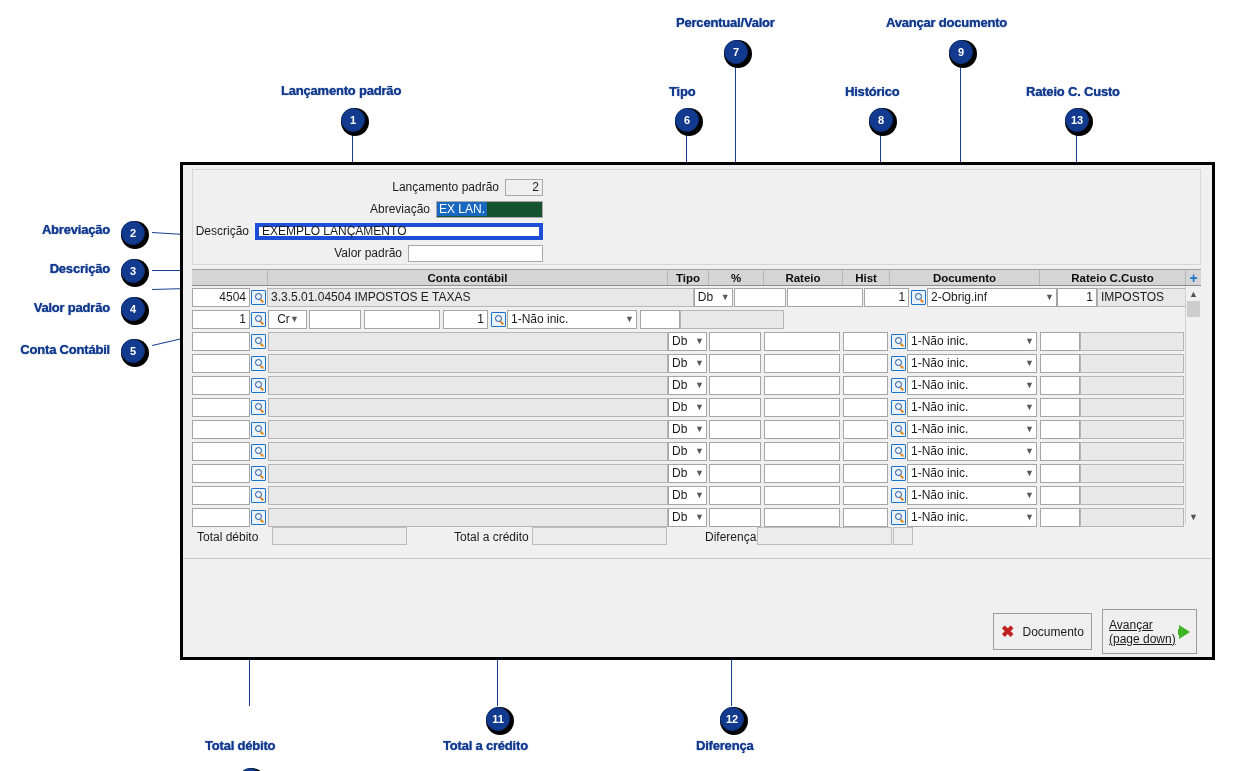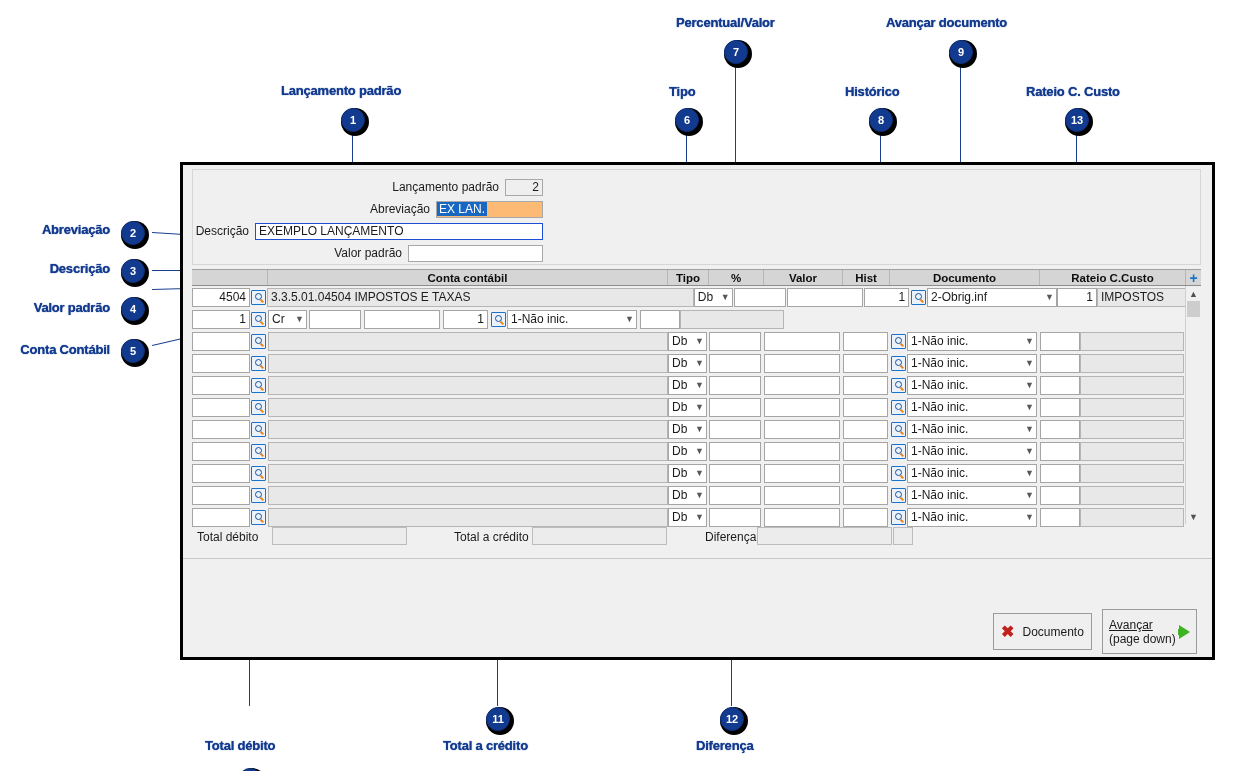--- a/index.html
+++ b/index.html
@@ -59,23 +59,23 @@
     border:1px solid #d6d6d6;background:#f0f0f0;box-sizing:border-box;
   }
   .frow{position:absolute;display:flex;align-items:center;height:18px;}
   .flabel{font-size:12px;color:#1b1b1b;text-align:right;padding-right:6px;}
   .finput{
     border:1px solid #a8a8a8;background:#ffffff;height:17px;box-sizing:border-box;
     font-size:12px;color:#1b1b1b;padding:0 3px;display:flex;align-items:center;
     font-family:"Liberation Sans", sans-serif;
   }
   .finput.ro{background:#efefef;justify-content:flex-end;}
-  .finput.yellow{background:#fdba74;padding:0;}
+  .finput.yellow{background:#14532d;padding:0;}
   .sel-text{background:#1867c0;color:#ffffff;padding:0 2px;font-size:12px;}
-  .finput.plain{border:1px solid #1d4ed8;}
+  .finput.plain{border:4px solid #1d4ed8;}
 
   
   #grid{
     position:absolute;left:9px;top:104px;width:1009px;height:255px;
     box-sizing:border-box;
   }
   #grid-head{
     display:flex;height:17px;background:#d5d5d5;
     border-top:1px solid #a0a0a0;border-bottom:1px solid #8d8d8d;
     box-sizing:border-box;
@@ -139,21 +139,21 @@
 
   
   .btn{
     position:absolute;border:1px solid #9b9b9b;background:#efefef;
     display:flex;align-items:center;box-sizing:border-box;cursor:pointer;
     font-size:12px;color:#1b1b1b;font-family:"Liberation Sans", sans-serif;
   }
   #btn-cancel{left:993px;top:613px;width:99px;height:37px;justify-content:center;gap:8px;}
   #btn-next{left:1102px;top:609px;width:95px;height:45px;padding:0 6px;justify-content:space-between;}
   .x-icon{color:#c0201e;font-size:16px;font-weight:bold;line-height:1;}
-  .next-lines{display:flex;flex-direction:column;line-height:14px;font-size:12px;}
+  .next-lines{display:flex;flex-direction:column;line-height:14px;font-size:12px;text-decoration:underline;}
   .u{text-decoration:underline;}
   .arrow-right{
     width:0;height:0;border-top:7px solid transparent;border-bottom:7px solid transparent;
     border-left:11px solid #3fb324;position:relative;
   }
   .arrow-right:before{
     content:"";position:absolute;left:-12px;top:-3px;width:8px;height:6px;background:#3fb324;
   }
 </style>
 </head>
@@ -215,21 +215,21 @@
       </div>
     </div>
 
     <div id="grid">
 
       <div id="grid-head">
         <div class="hcell" style="width:76px;"></div>
         <div class="hcell" style="width:400px;">Conta contábil</div>
         <div class="hcell" style="width:41px;">Tipo</div>
         <div class="hcell" style="width:55px;">%</div>
-        <div class="hcell" style="width:79px;">Valor</div>
+        <div class="hcell" style="width:79px;">Rateio</div>
         <div class="hcell" style="width:47px;">Hist</div>
         <div class="hcell" style="width:150px;">Documento</div>
         <div class="hcell" style="width:146px;text-align:center;">Rateio C.Custo</div>
         <div class="hcell" style="width:15px;">
           <span class="plus-icon">+</span>
         </div>
       </div>
 
       <div id="grid-rows">
           <div class="grow">
@@ -266,21 +266,21 @@
               <div class="inp r" style="width: 40px;">1</div>
               <div class="inp grey" style="width: 104px;">IMPOSTOS</div>
             </div>
           </div>
           <div class="grow">
             <div class="cell" style="width: 76px;">
               <div class="inp r" style="width: 58px;">1</div>
               <div class="lupa"></div>
             </div>
             <div class="cell" style="width: 41px;">
-              <div class="combo" style="width: 39px;">
+              <div class="combo" style="width: 39px; justify-content: center;">
                 <span>Cr</span>
                 <span class="chev">▼</span>
               </div>
             </div>
             <div class="cell" style="width: 55px;">
               <div class="inp r" style="width: 52px;"></div>
             </div>
             <div class="cell" style="width: 79px;">
               <div class="inp r" style="width: 76px;"></div>
             </div>

